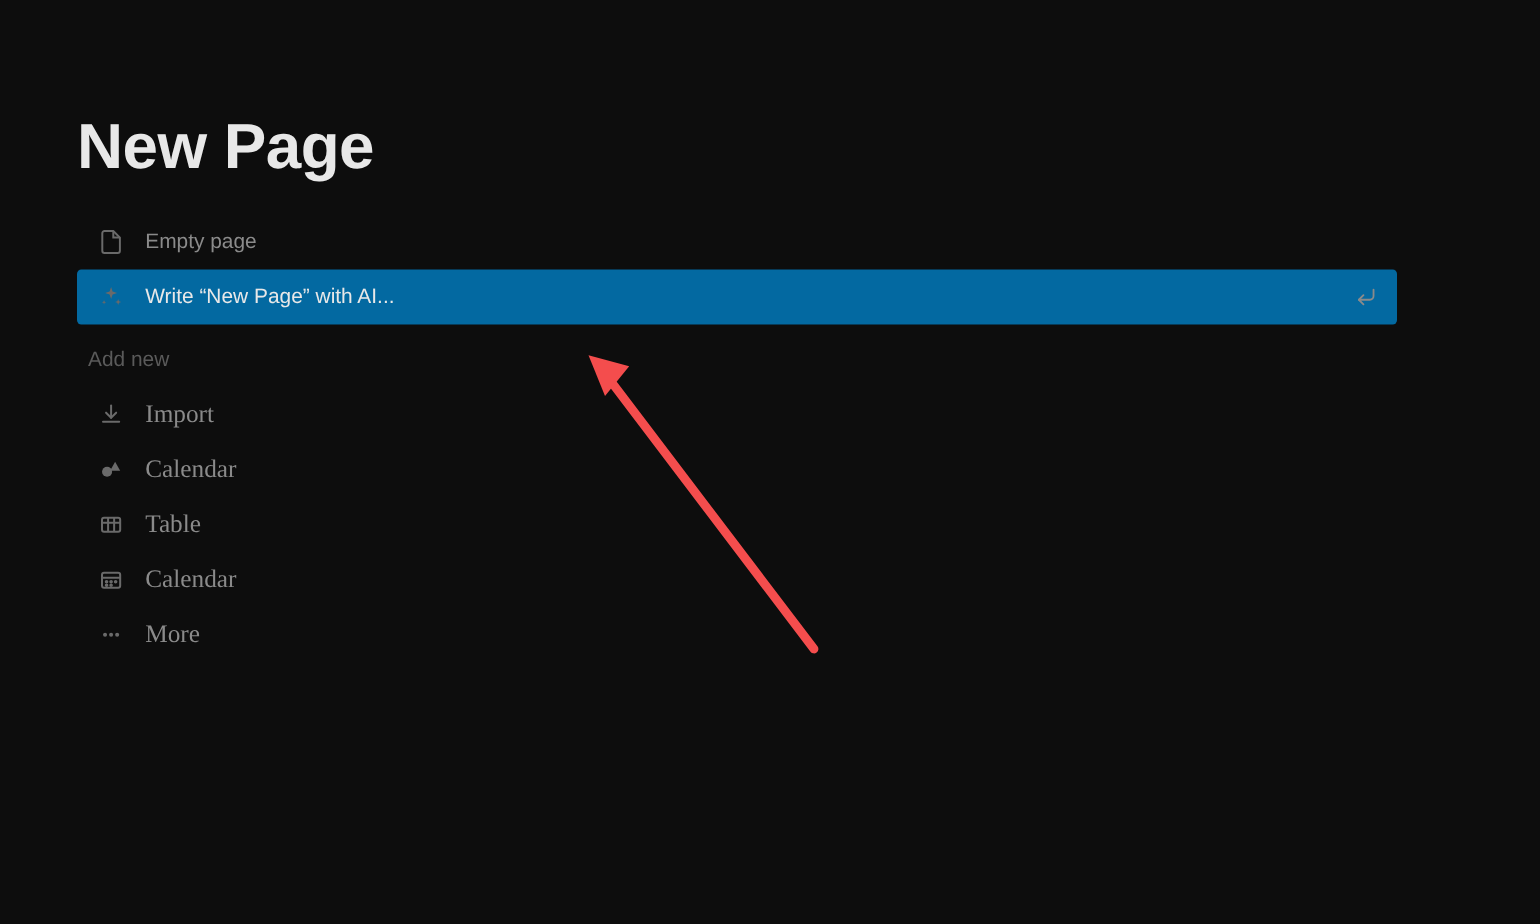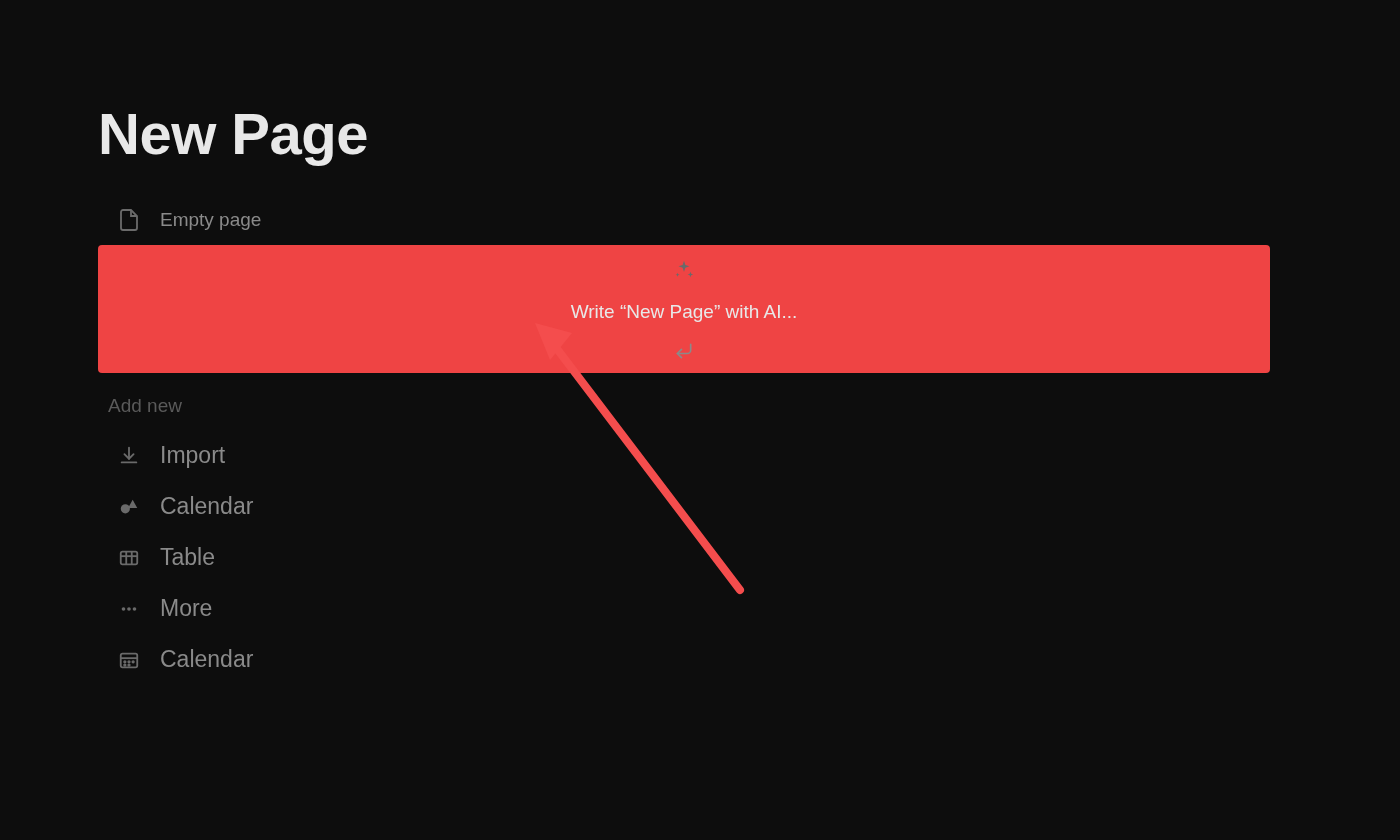--- a/index.html
+++ b/index.html
@@ -9,21 +9,21 @@
     }
     body {
       background: #0d0d0d;
       font-family: -apple-system, BlinkMacSystemFont, "Segoe UI", Helvetica, Arial, sans-serif;
       width: 1400px;
       height: 840px;
       overflow: hidden;
       position: relative;
     }
     .container {
-      padding: 100px 130px 0 98px;
+      padding: 100px 130px 0 70px;
     }
     .page-title {
       color: #e8e8e8;
       font-size: 58px;
       font-weight: 700;
       letter-spacing: -0.5px;
       margin-bottom: 28px;
     }
     .options-list {
       display: flex;
@@ -31,22 +31,21 @@
     }
     .option-item {
       display: flex;
       align-items: center;
       gap: 18px;
       padding: 12px 18px;
       border-radius: 4px;
       cursor: pointer;
     }
     .option-item.highlighted {
-      background: #ef4444;
-      flex-direction: column;
+      background: #0369a1;
     }
     .option-item.highlighted .option-label {
       color: #e8e8e8;
     }
     .icon-slot {
       width: 26px;
       height: 26px;
       display: flex;
       align-items: center;
       justify-content: center;
@@ -79,20 +78,21 @@
       display: flex;
       align-items: center;
       gap: 18px;
       padding: 11px 18px;
       cursor: pointer;
     }
     .add-label {
       color: #8a8a8a;
       font-size: 23px;
       font-weight: 400;
+      font-family: Liberation Serif, serif;
     }
     .annotation-arrow {
       position: absolute;
       left: 530px;
       top: 315px;
       pointer-events: none;
     }
   </style>
 </head>
 <body>
@@ -159,45 +159,45 @@
           <rect x="3" y="5" width="18" height="14" rx="2"></rect>
           <line x1="3" y1="10" x2="21" y2="10"></line>
           <line x1="9" y1="5" x2="9" y2="19"></line>
           <line x1="15" y1="5" x2="15" y2="19"></line>
         </svg>
       </span>
       <span class="add-label">Table</span>
     </div>
 
 
-
-    <div class="add-item">
-      <span class="icon-slot">
-        <svg width="22" height="22" viewBox="0 0 24 24" fill="#6a6a6a">
-          <circle cx="6" cy="12" r="2"></circle>
-          <circle cx="12" cy="12" r="2"></circle>
-          <circle cx="18" cy="12" r="2"></circle>
-        </svg>
-      </span>
-      <span class="add-label">More</span>
-    </div>
 
     <div class="add-item">
       <span class="icon-slot">
         <svg width="22" height="22" viewBox="0 0 24 24" fill="none" stroke="#6a6a6a" stroke-width="2">
           <rect x="3" y="5" width="18" height="15" rx="2"></rect>
           <line x1="3" y1="10" x2="21" y2="10"></line>
           <circle cx="7.5" cy="14" r="0.8" fill="#6a6a6a"></circle>
           <circle cx="12" cy="14" r="0.8" fill="#6a6a6a"></circle>
           <circle cx="16.5" cy="14" r="0.8" fill="#6a6a6a"></circle>
           <circle cx="7.5" cy="17.5" r="0.8" fill="#6a6a6a"></circle>
           <circle cx="12" cy="17.5" r="0.8" fill="#6a6a6a"></circle>
         </svg>
       </span>
       <span class="add-label">Calendar</span>
+    </div>
+
+    <div class="add-item">
+      <span class="icon-slot">
+        <svg width="22" height="22" viewBox="0 0 24 24" fill="#6a6a6a">
+          <circle cx="6" cy="12" r="2"></circle>
+          <circle cx="12" cy="12" r="2"></circle>
+          <circle cx="18" cy="12" r="2"></circle>
+        </svg>
+      </span>
+      <span class="add-label">More</span>
     </div>
   </div>
 </div>
 
 <svg class="annotation-arrow" width="250" height="300">
   <defs>
     <marker id="arrowhead" markerWidth="10" markerHeight="10" refX="2" refY="3" orient="auto">
       <polygon points="0 0, 8 3, 0 6" fill="#f44d4d"></polygon>
     </marker>
   </defs>

